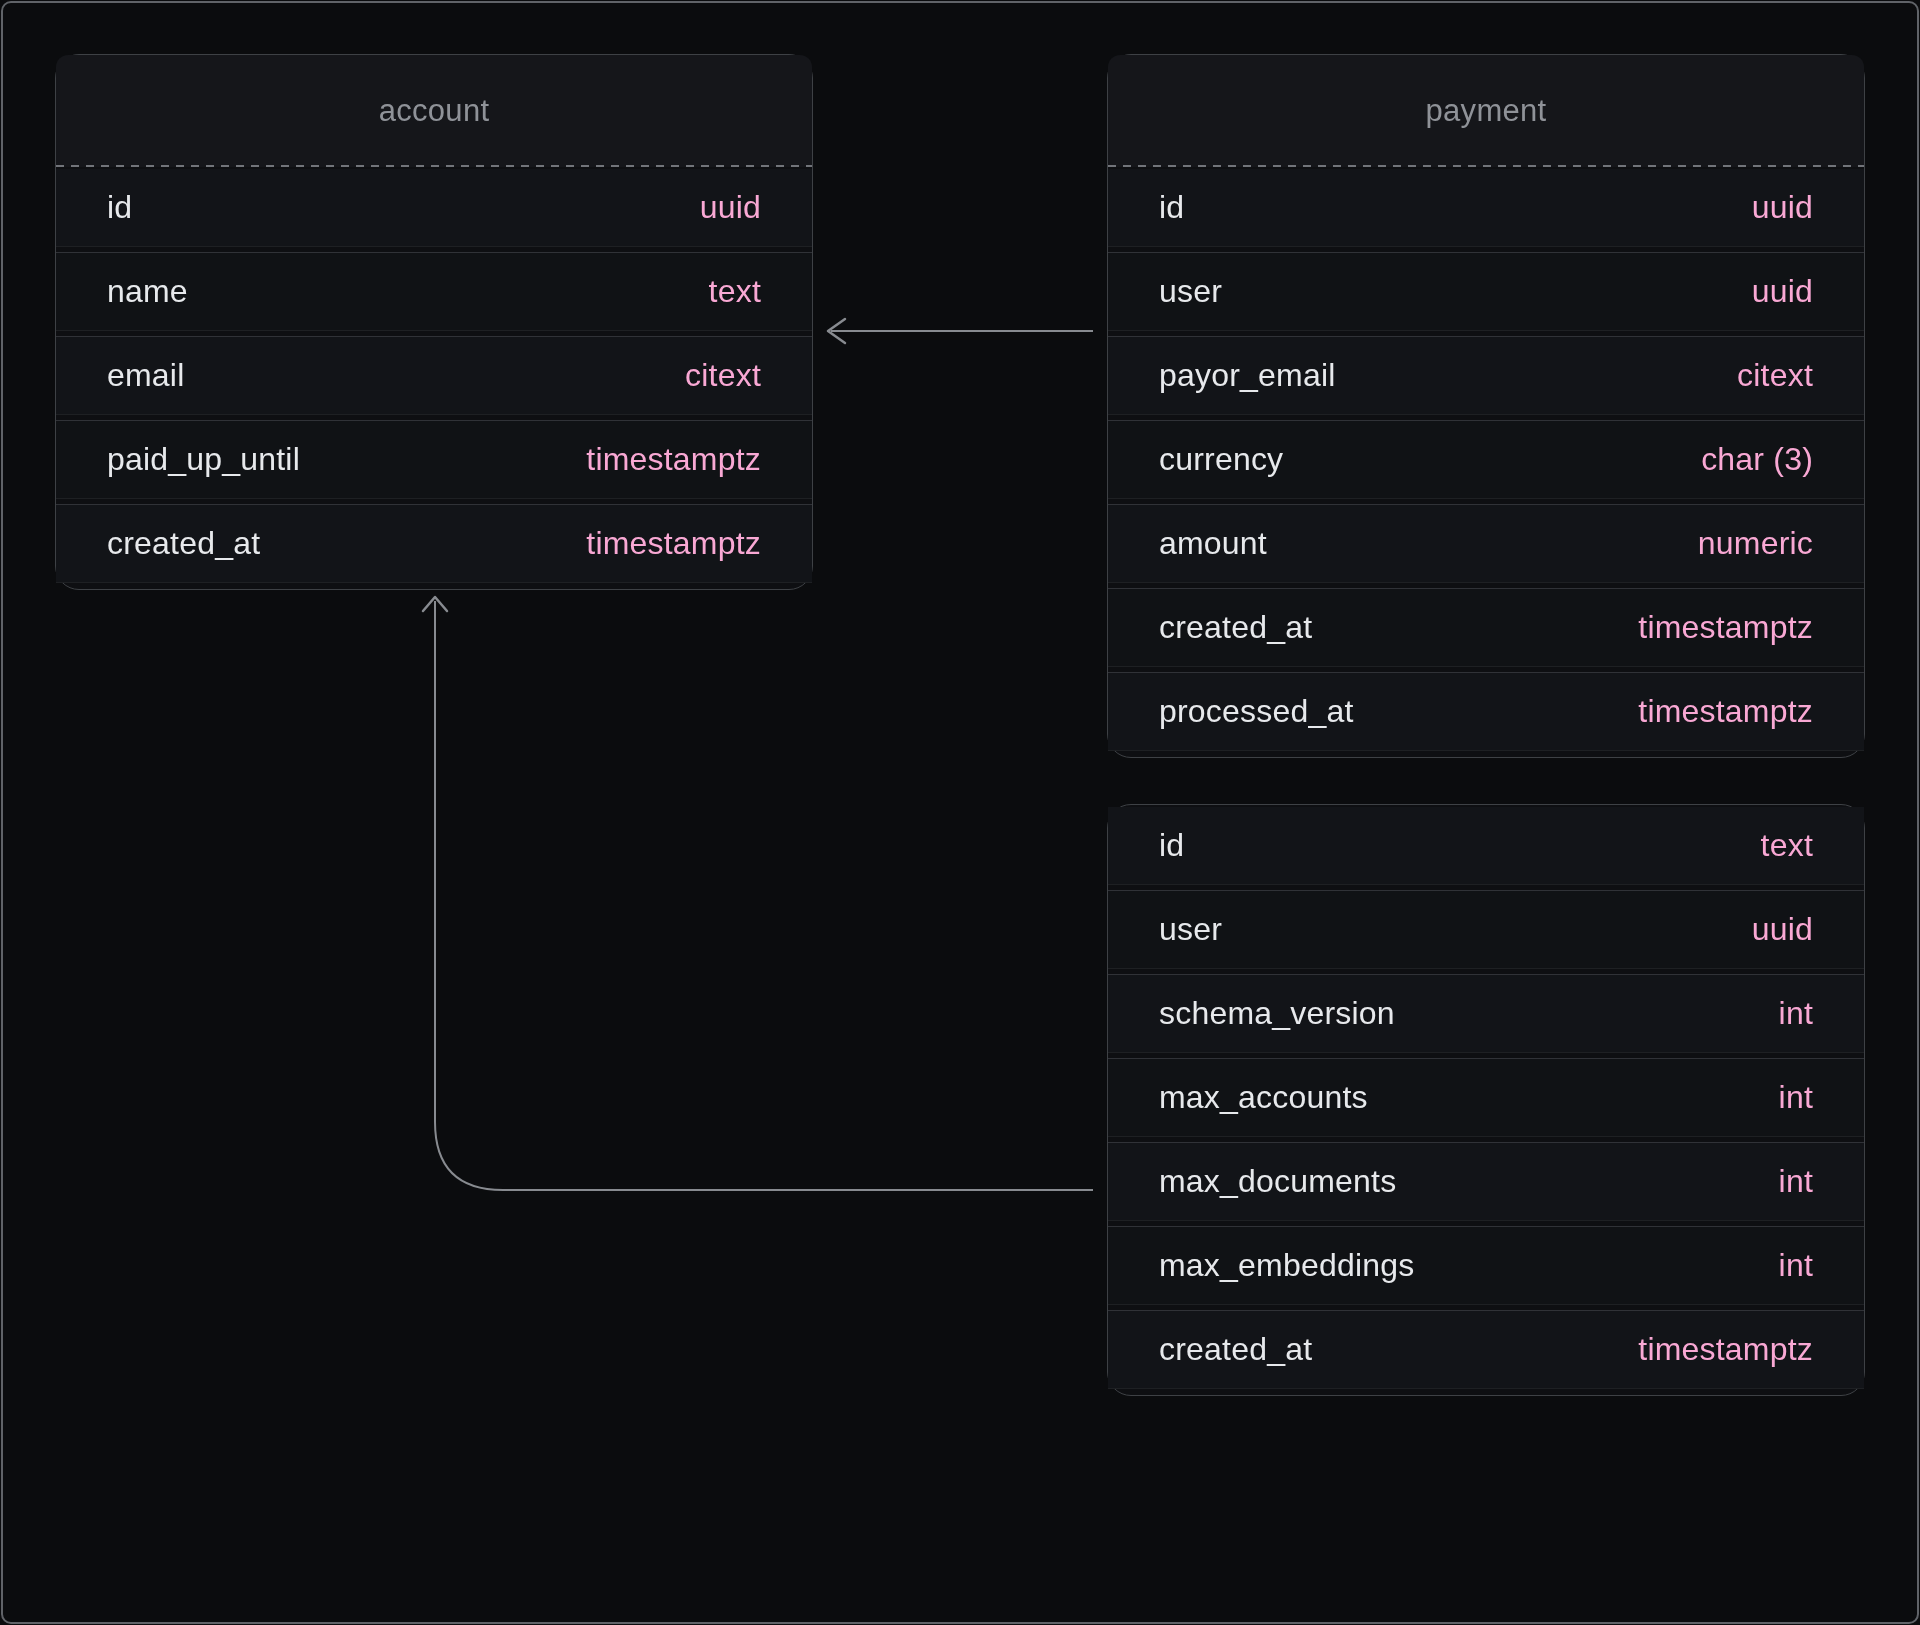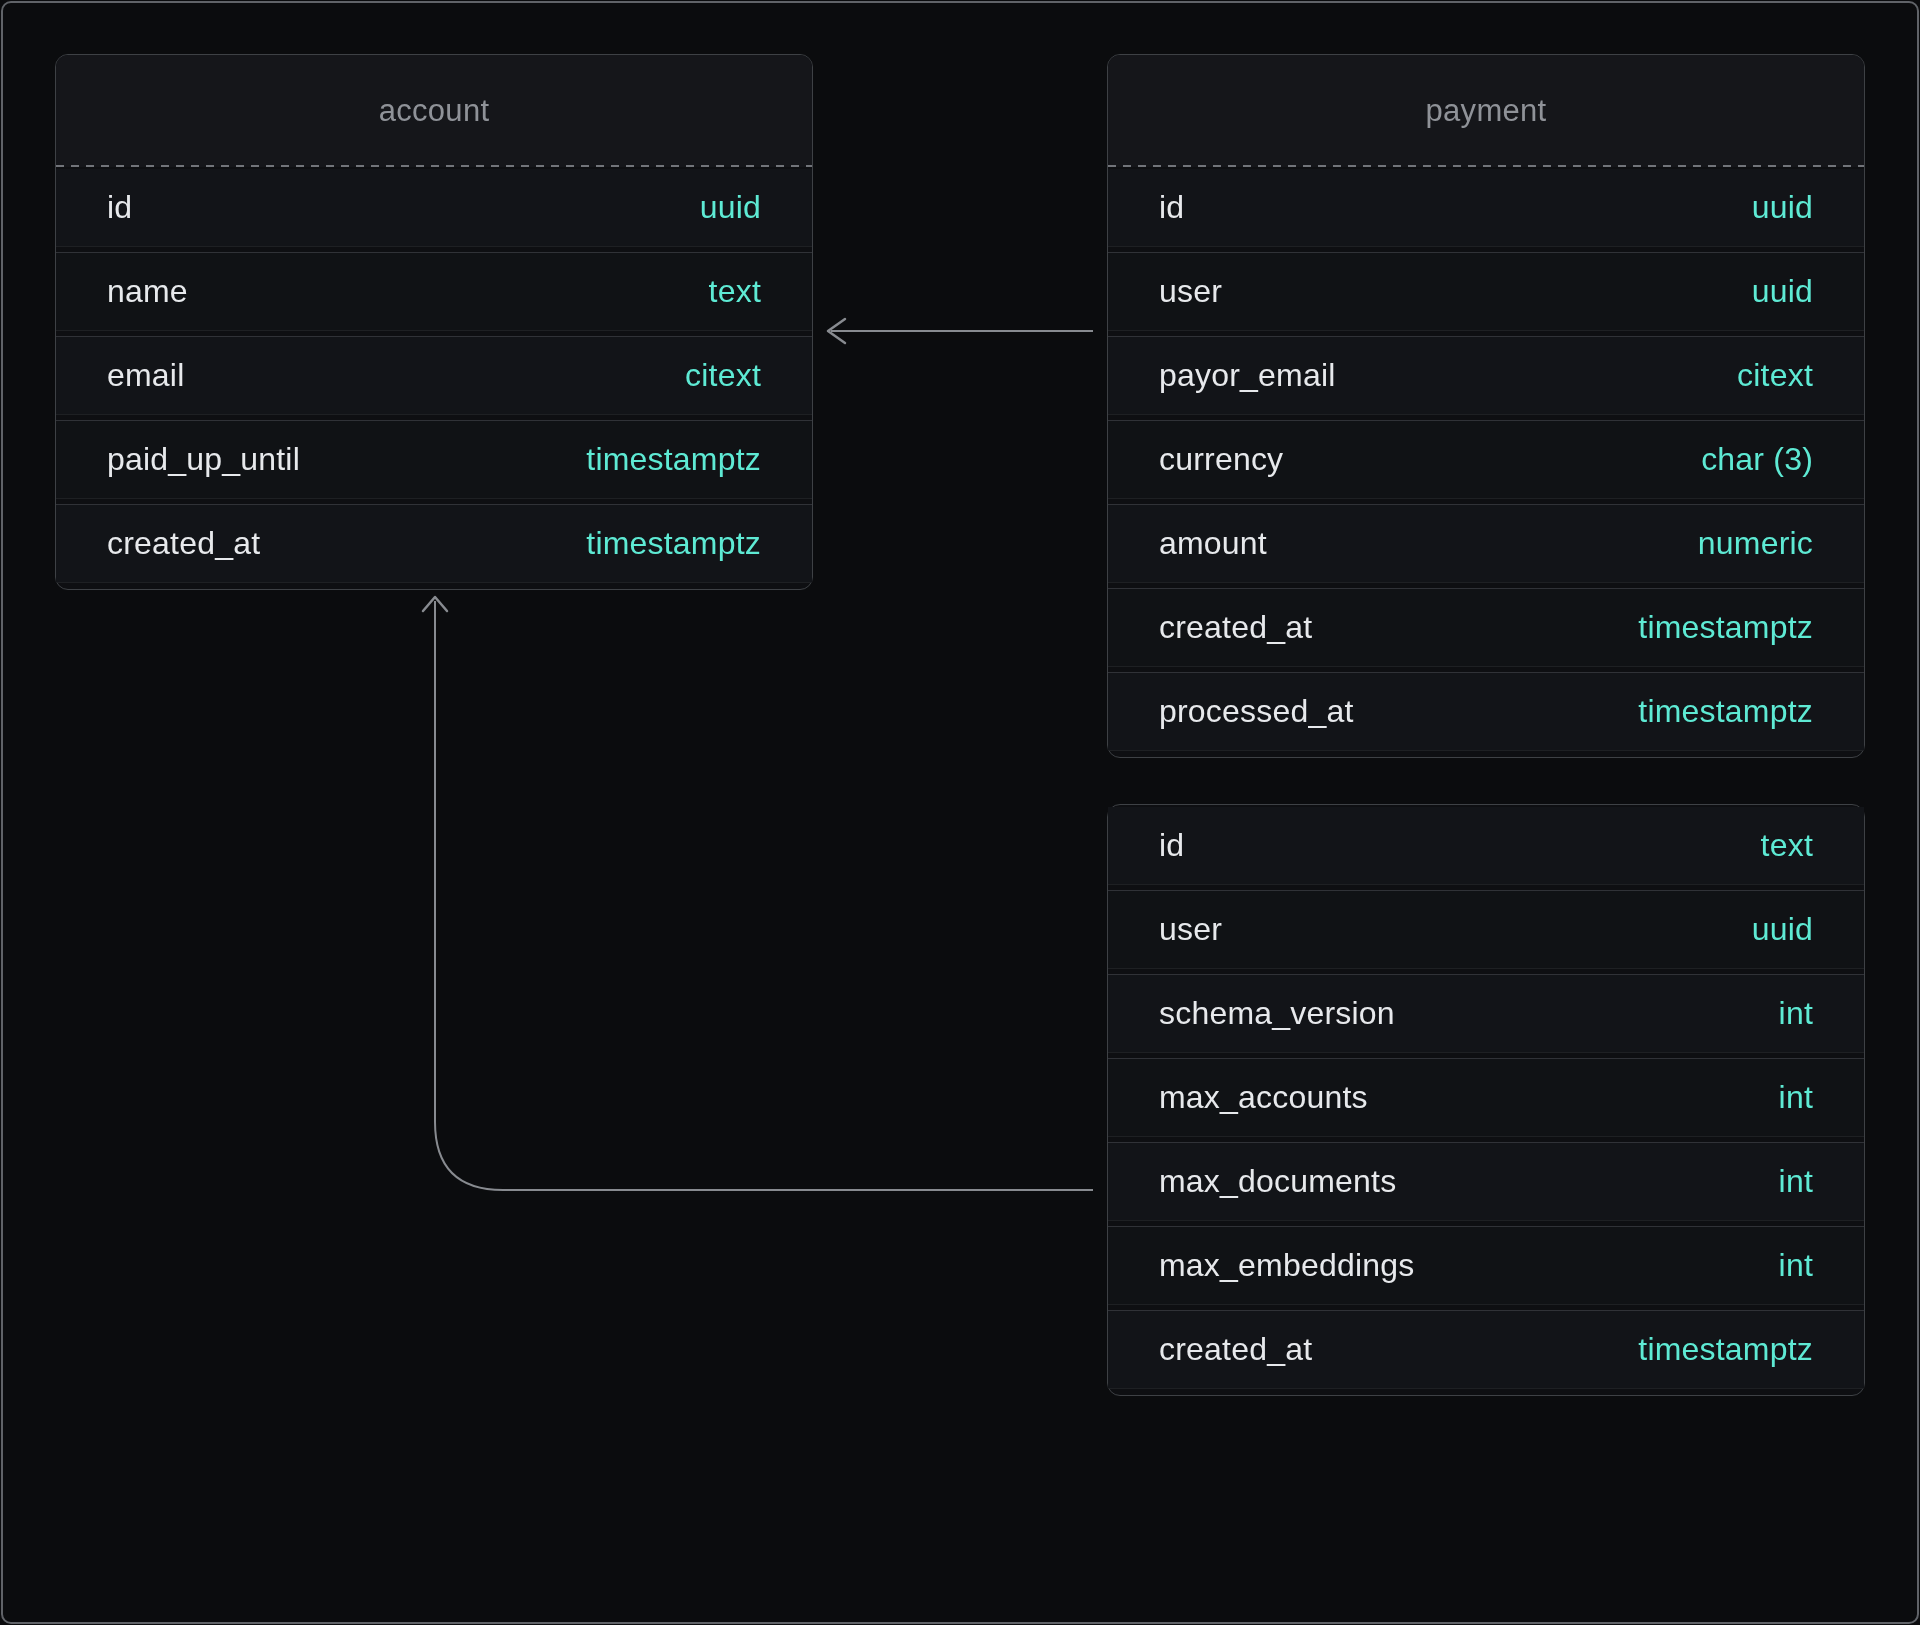--- a/index.html
+++ b/index.html
@@ -45,21 +45,21 @@
     stroke-linecap: round;
     stroke-linejoin: round;
   }
 
   .table-node {
     position: absolute;
     width: 758px;
     box-sizing: border-box;
     background: #0e0f12;
     border: 1px solid #3e4145;
-    border-radius: 13px;
+    border-radius: 24px;
     padding-bottom: 6px;
     z-index: 2;
   }
 
   .table-title {
     position: relative;
     height: 112px;
     display: flex;
     align-items: center;
     justify-content: center;
@@ -93,21 +93,21 @@
     background: #121418;
     border-top: 1px solid #303237;
     border-bottom: 1px solid #1e2023;
     font-size: 32px;
     color: #e7e9ec;
   }
   .table-row:first-child { margin-top: 2px; border-top: none; }
   .table-row:nth-child(even) { background: #101215; }
 
   .col-name { letter-spacing: 0.2px; }
-  .col-type { color: #5eead4; letter-spacing: 0.2px; }
+  .col-type { color: #f9a8d4; letter-spacing: 0.2px; }
 
   
   .pos-account { left: 55px;  top: 54px;  }
   .pos-payment { left: 1107px; top: 54px;  }
   .pos-project { left: 1107px; top: 804px; }
 </style>
 </head>
 <body>
 
 <div class="canvas">

